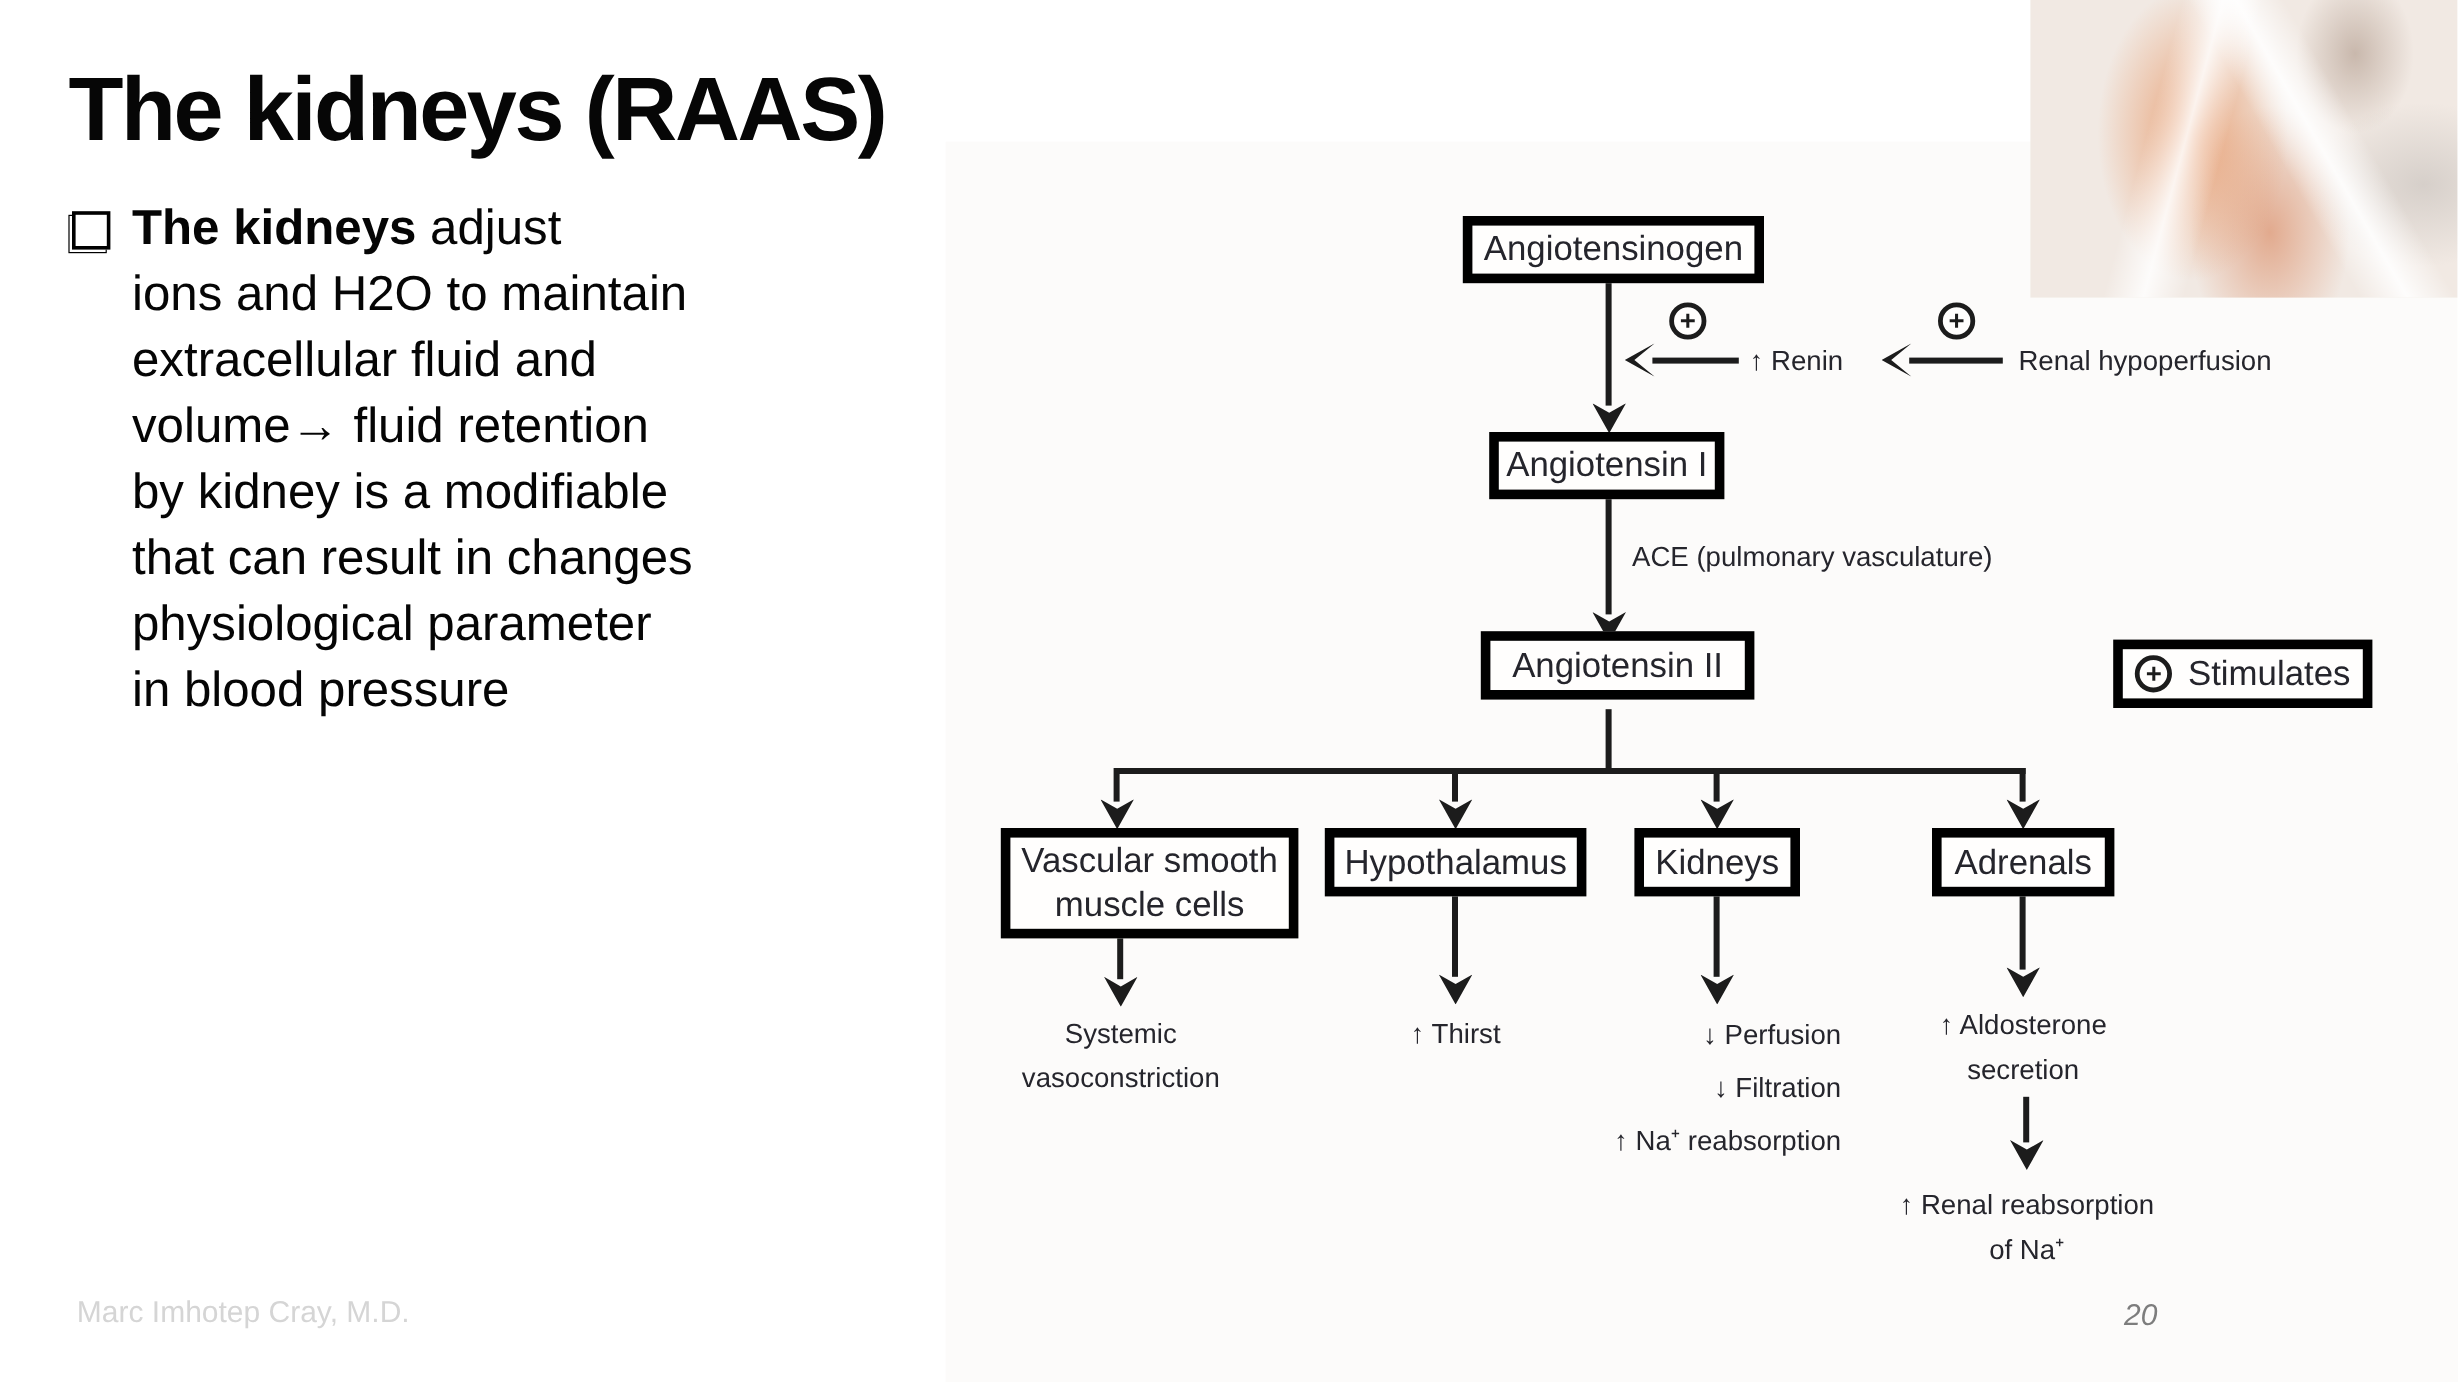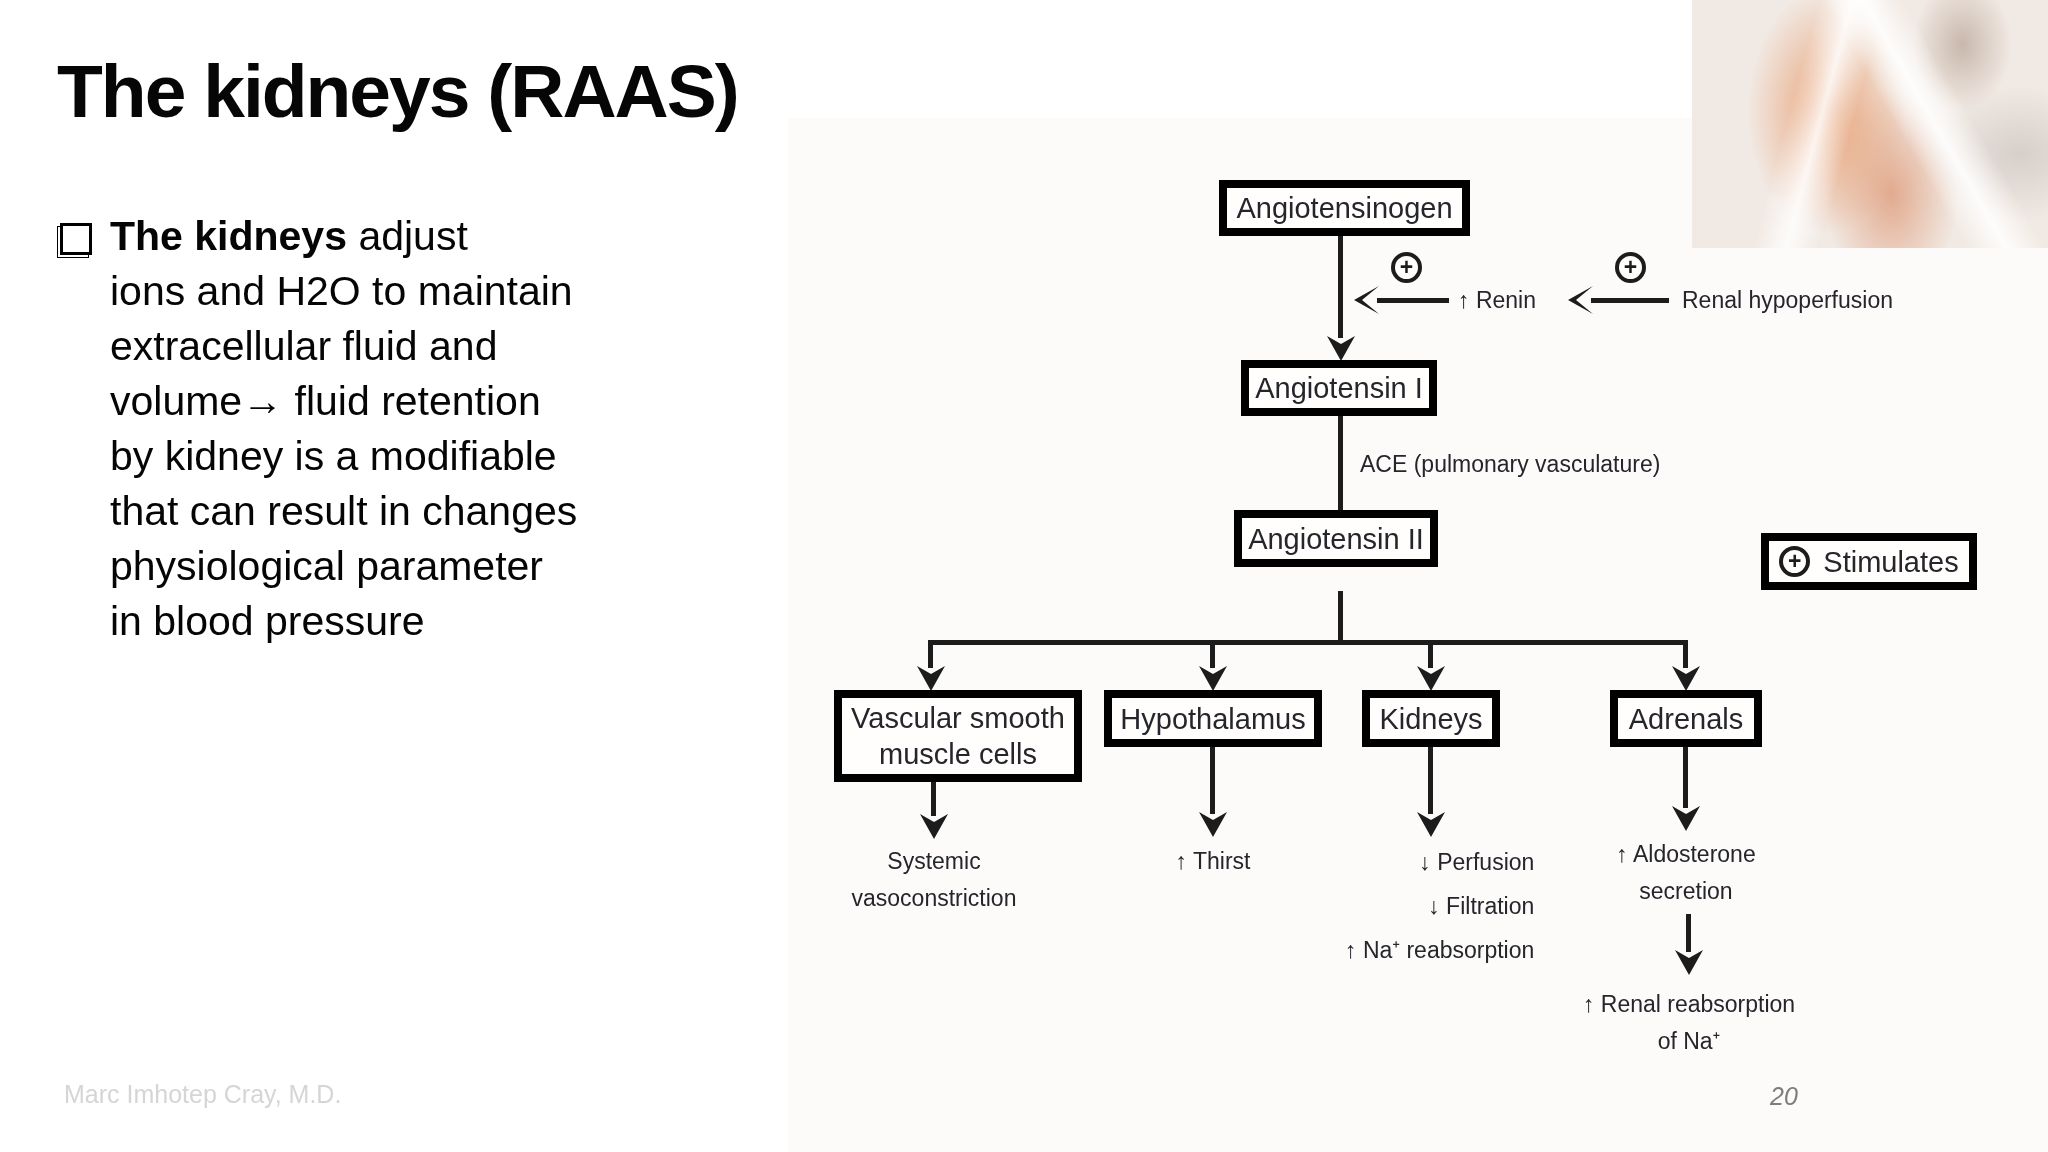--- a/index.html
+++ b/index.html
@@ -11,21 +11,21 @@
     font-family:"Liberation Sans", sans-serif;
     color:#111;
     padding-left:44px;
   }
   
   .slide-title{
     position:absolute;left:57px;top:48px;
     font-size:75px;font-weight:700;letter-spacing:-2px;color:#060606;
     white-space:nowrap;
   }
-  .bullet-block{position:absolute;left:57px;top:162px;width:600px;margin-top:47px;}
+  .bullet-block{position:absolute;left:57px;top:162px;width:600px;}
   .bullet-icon{
     position:absolute;left:3px;top:14px;
     width:26px;height:26px;border:3px solid #000;background:#fff;
     box-shadow:-3px 3px 0 -1px #fff,-3px 3px 0 0 #000;
   }
   .bullet-text{
     margin-left:53px;
     font-size:41px;line-height:55px;color:#050505;
   }
   .bullet-text .b{font-weight:700;}
@@ -121,21 +121,21 @@
   <div class="flabel" style="left:1682px;top:282px;">Renal hypoperfusion</div>
 
   <div class="fbox" style="left:1241px;top:360px;width:196px;height:56px;">
     <span>Angiotensin I</span>
   </div>
 
   <div class="vline" style="left:1338px;top:416px;height:96px;"></div>
   <div class="ah-down" style="left:1327px;top:510px;"></div>
   <div class="flabel" style="left:1360px;top:446px;">ACE (pulmonary vasculature)</div>
 
-  <div class="fbox" style="left:1234px;top:510px;width:204px;height:57px;">
+  <div class="fbox" style="left:1234px;top:526px;width:228px;height:57px;">
     <span>Angiotensin II</span>
   </div>
 
   <div class="fbox legend-box" style="left:1761px;top:533px;width:216px;height:57px;">
     <span class="plus-circle">
         <span>+</span>
       </span>
     <span>Stimulates</span>
   </div>
 

